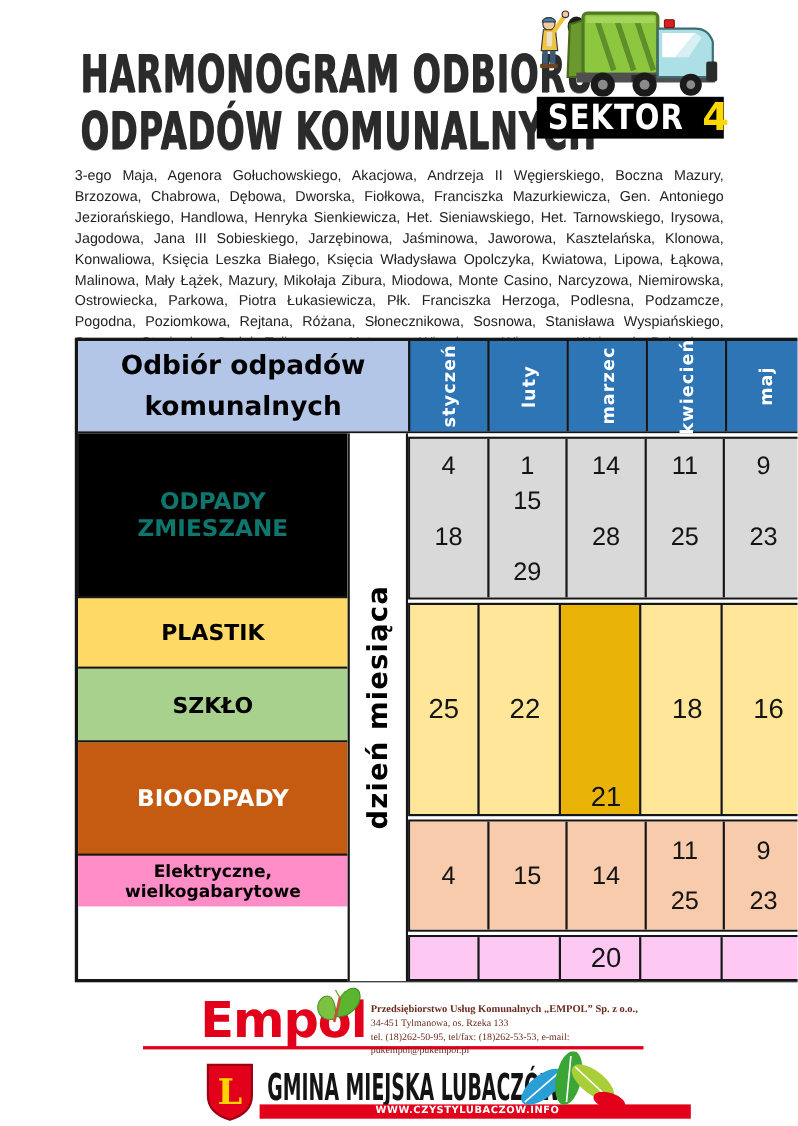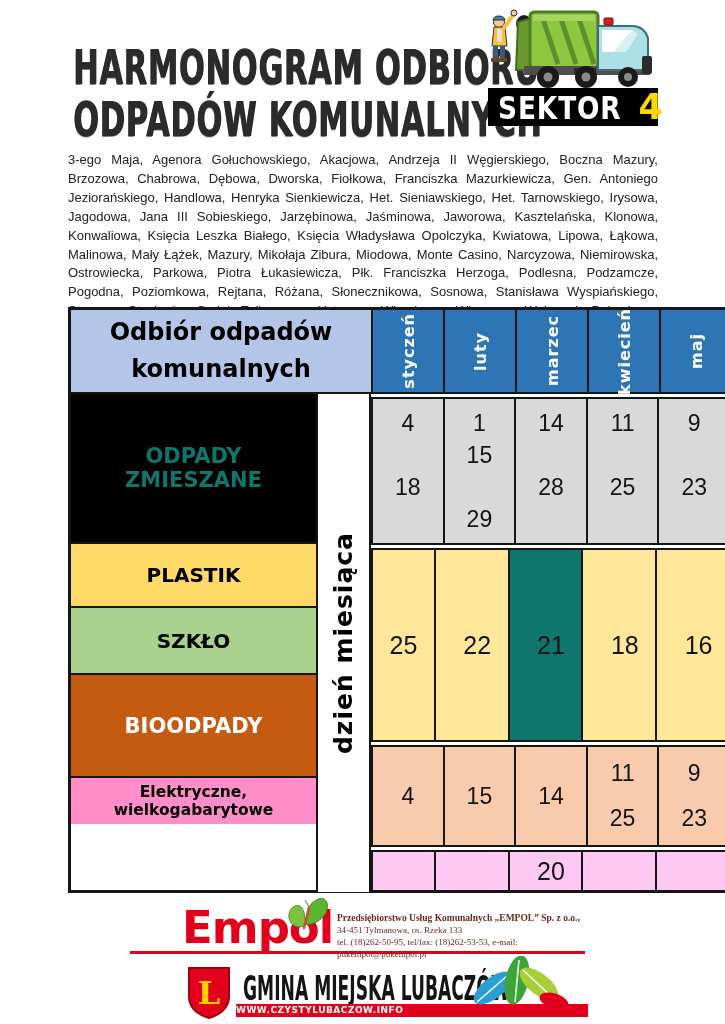--- a/index.html
+++ b/index.html
@@ -89,22 +89,22 @@
   }
   .company .c1{font-weight:700;font-size:9.5px;}
   .gmina{position:absolute;left:185px;top:963px;width:410px;height:60px;}
   .shield{position:absolute;left:0;top:3px;}
   .gmina-name{
     position:absolute;left:58px;top:5px;color:#141414;font-family:"DejaVu Sans",sans-serif;
     font-weight:700;font-size:33px;white-space:nowrap;transform:scale(0.52,1.02);
     transform-origin:left top;letter-spacing:0px;
   }
   .gmina-bar{
-    position:absolute;left:51px;top:41px;width:352px;height:13px;background:#E2001A;
-    color:#fff;font-weight:700;font-size:9px;line-height:13px;text-align:left;
+    position:absolute;left:51px;top:41px;width:392px;height:13px;background:#E2001A;
+    color:#fff;font-weight:700;font-size:9px;line-height:13px;text-align:center;
     padding-right:14px;box-sizing:border-box;letter-spacing:.5px;font-family:"DejaVu Sans",sans-serif;
   }
   .leaves{position:absolute;left:272px;top:-7px;}
 </style>
 </head>
 <body>
 
 <div class="title" id="title1">HARMONOGRAM ODBIORU</div>
 <div class="title" id="title2">ODPADÓW KOMUNALNYCH</div>
 
@@ -213,21 +213,21 @@
             <span class="num" style="grid-row: 3;">23</span>
           </div>
         </div>
         <div class="block" style="height: 194px;">
           <div class="dcell center" style="background: rgb(255, 230, 153);">
             <span class="num big">25</span>
           </div>
           <div class="dcell bl center" style="background: rgb(255, 230, 153);">
             <span class="num big">22</span>
           </div>
-          <div class="dcell bl center" style="background: #0f766e;">
+          <div class="dcell bl center" style="background: #eab308; align-items: flex-end;">
             <span class="num big">21</span>
           </div>
           <div class="dcell bl center" style="background: rgb(255, 230, 153);">
             <span class="num big">18</span>
           </div>
           <div class="dcell bl center" style="background: rgb(255, 230, 153);">
             <span class="num big">16</span>
           </div>
         </div>
         <div class="block" style="height: 102px;">

